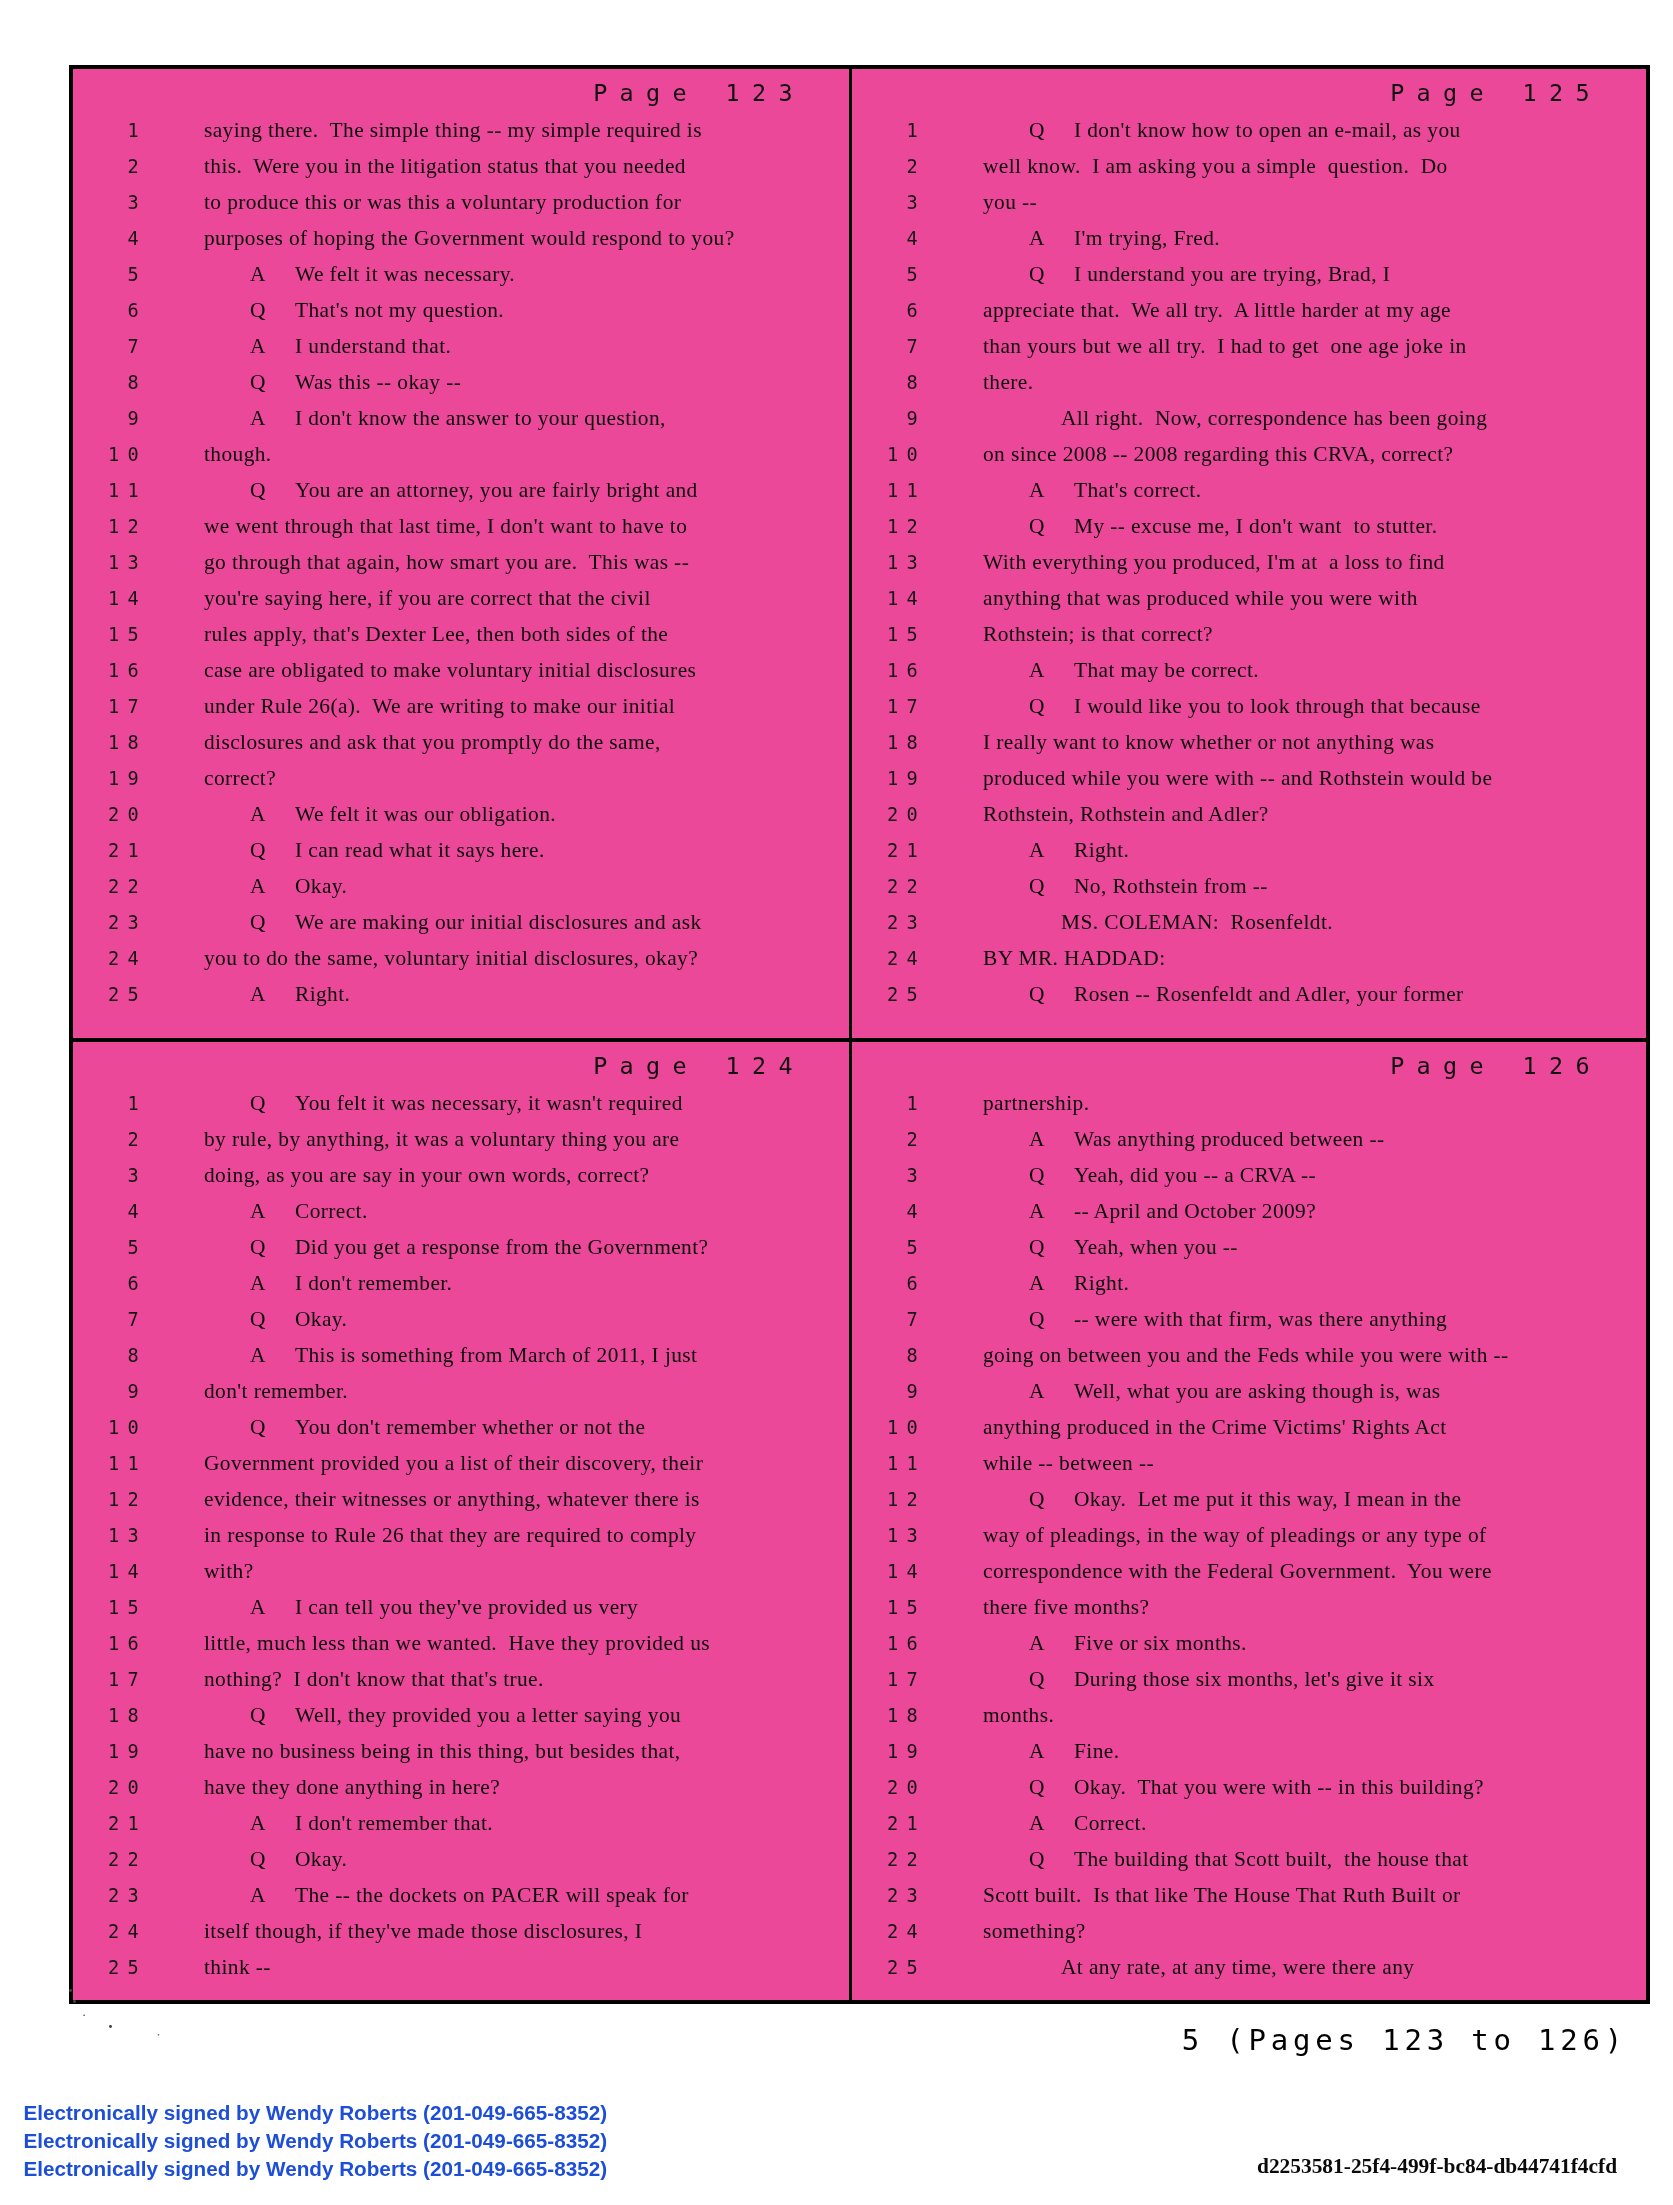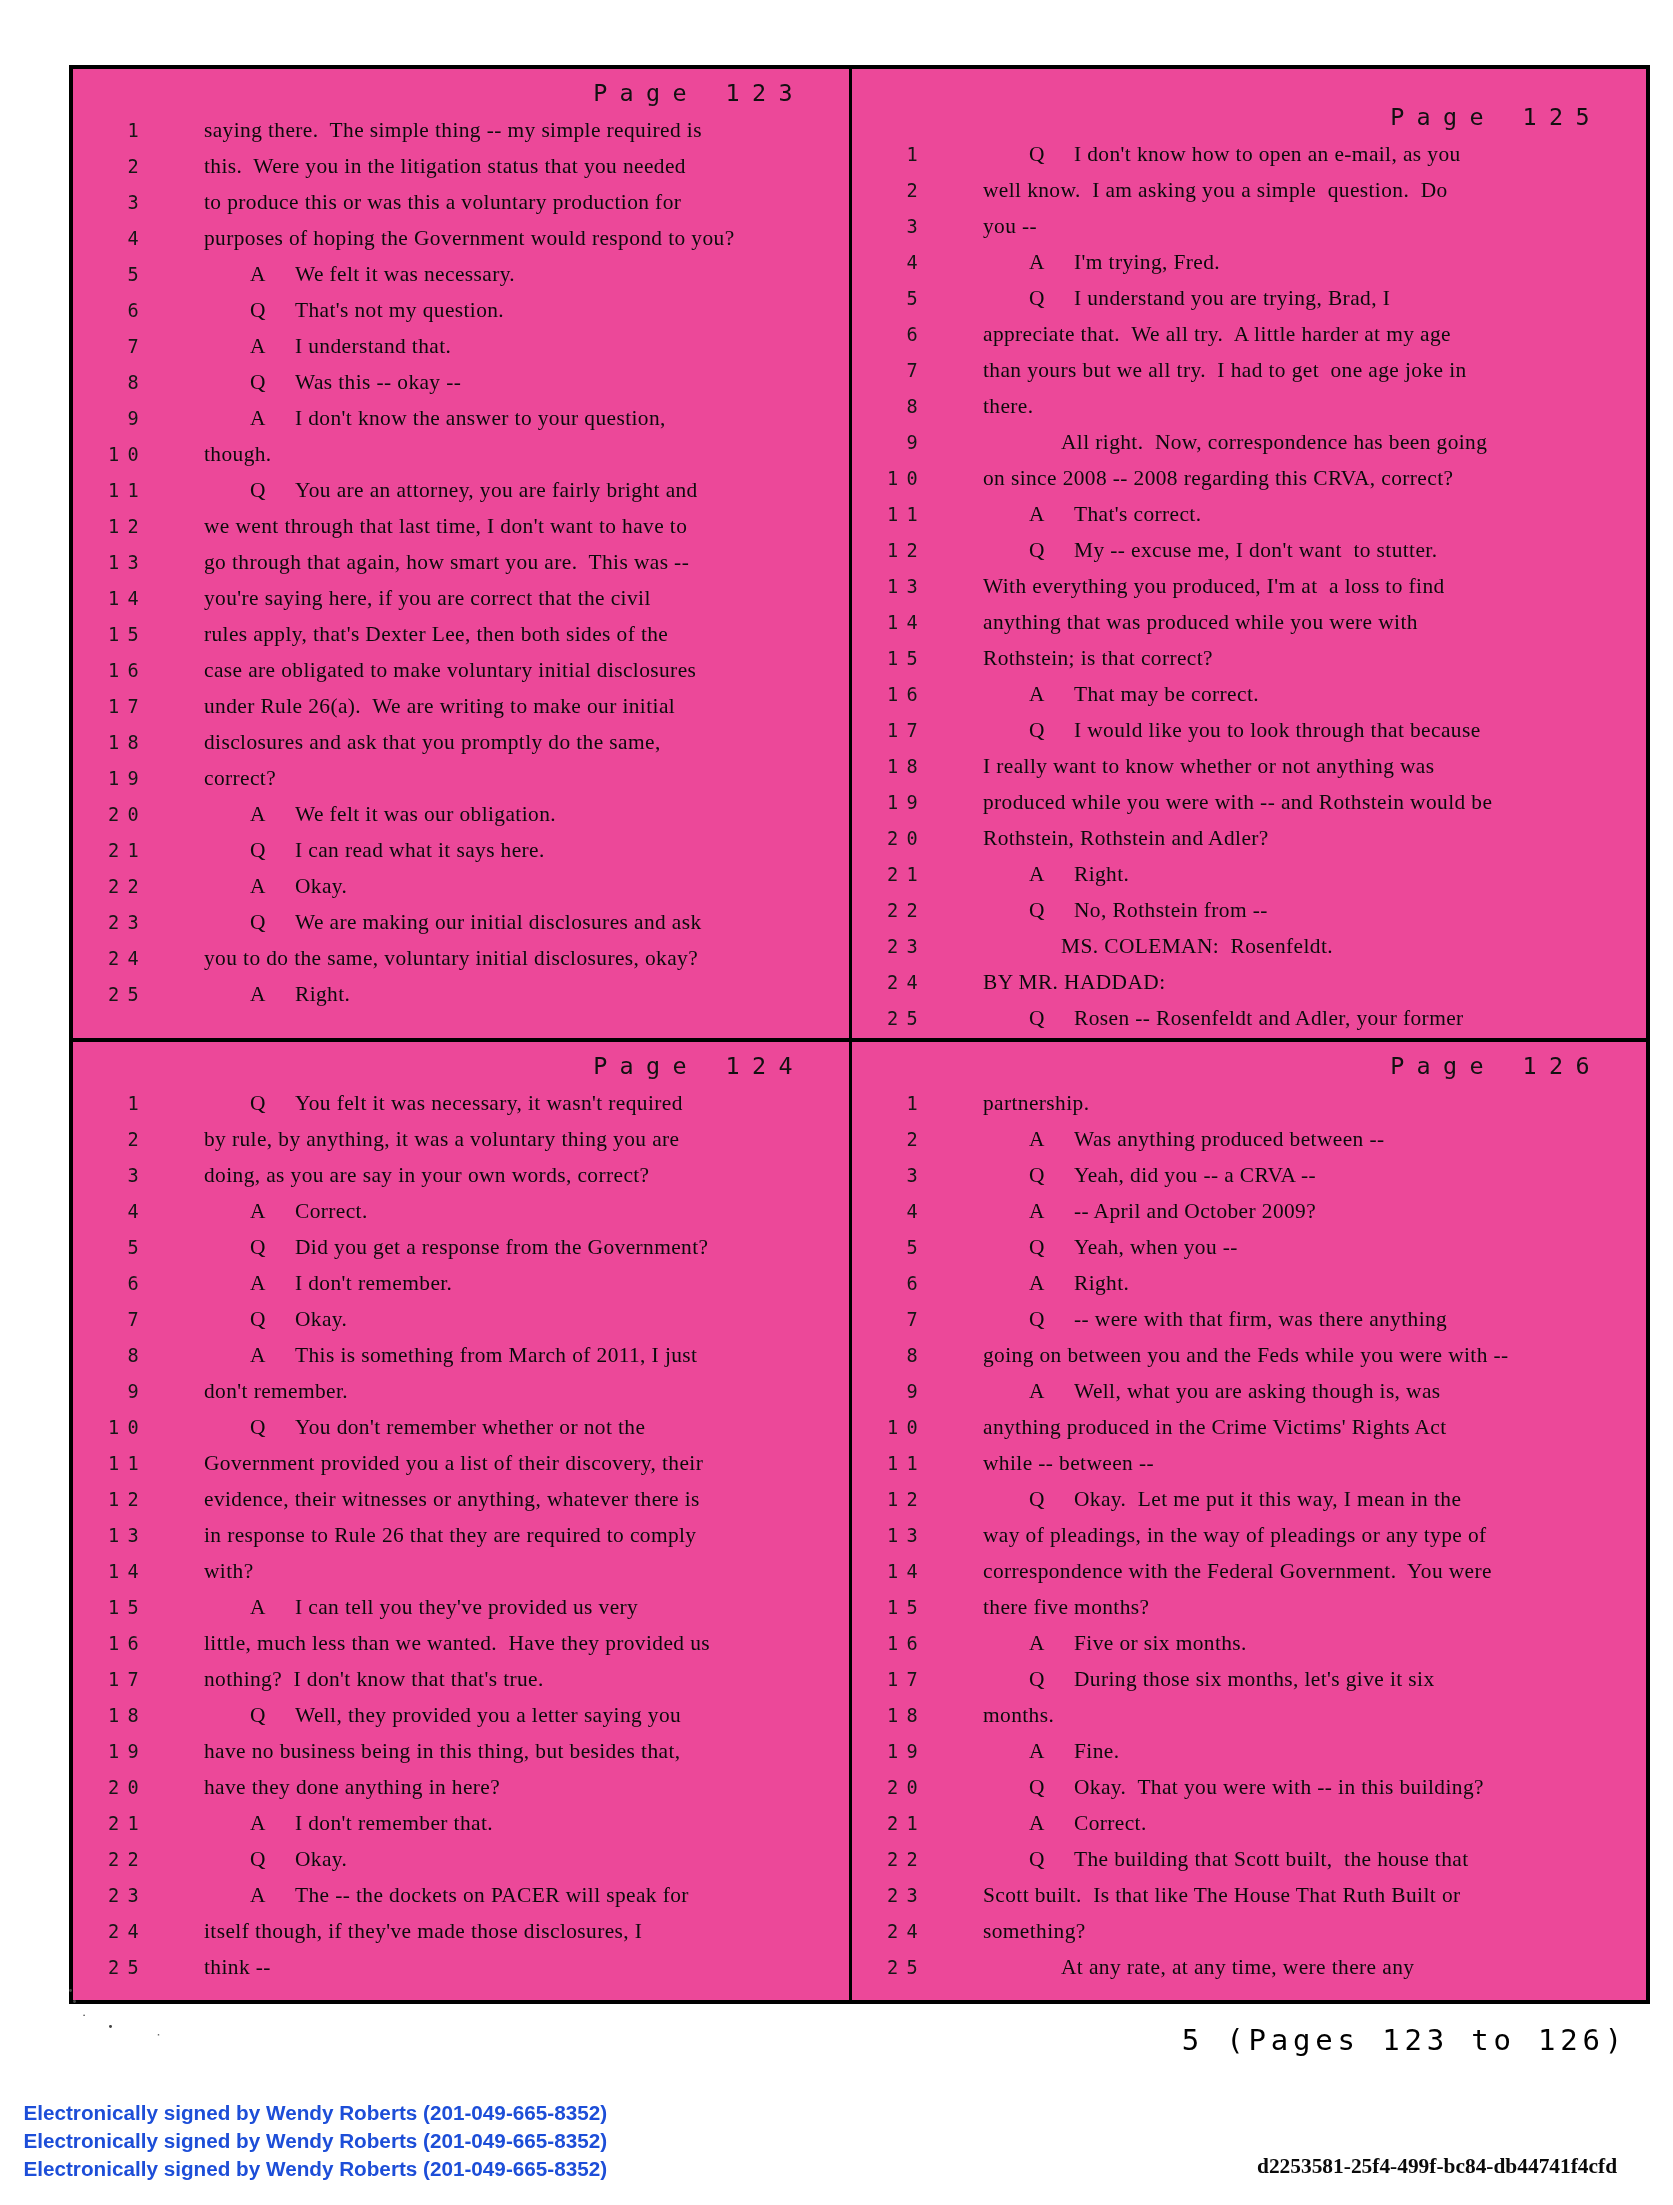--- a/index.html
+++ b/index.html
@@ -8,21 +8,21 @@
        -webkit-font-smoothing:none;}
   .sheet{position:absolute;inset:0;background:#fff;}
 
   
   .box{position:absolute;left:69px;top:65px;width:1581px;height:1939px;
        border:4.1px solid #000;box-sizing:border-box;background:#ec4899;}
   .vdiv{position:absolute;left:776px;top:0;width:2.8px;height:100%;background:#000;}
   .hdiv{position:absolute;left:0;top:969px;width:100%;height:4.1px;background:#000;}
   .quad{position:absolute;box-sizing:border-box;overflow:hidden;}
   .q-tl{left:0;top:0;width:776px;height:969px;}
-  .q-tr{left:779px;top:0;right:0;height:969px;margin-top:24px;}
+  .q-tr{left:779px;top:0;right:0;height:969px;}
   .q-bl{left:0;top:973px;width:776px;bottom:0;}
   .q-br{left:779px;top:973px;right:0;bottom:0;}
 
   .page-head{margin:9.6px 44px 11px 0;text-align:right;
              font-family:"DejaVu Sans Mono","Liberation Mono",monospace;
              font-size:23.4px;letter-spacing:12.4px;color:#111;}
 
   .lines{margin-top:2.8px;}
   .tl{display:flex;height:36px;align-items:baseline;}
   .ln{flex:0 0 74px;text-align:right;

